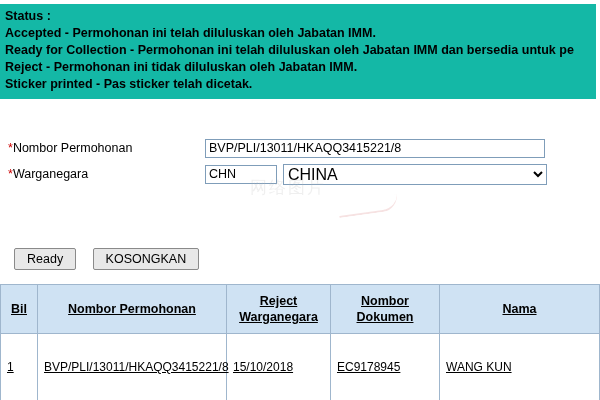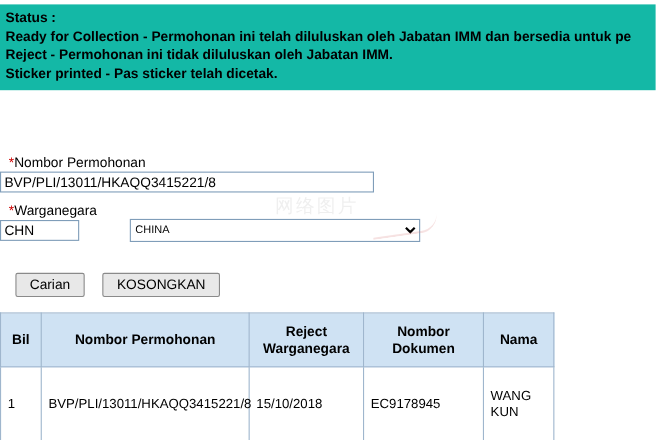--- a/index.html
+++ b/index.html
@@ -43,21 +43,20 @@
   .form-area {
     position: absolute;
     left: 0;
     top: 138px;
     width: 600px;
   }
   .form-row {
     display: flex;
     align-items: flex-start;
     margin-bottom: 6px;
-    flex-direction: column;
   }
   .form-label {
     width: 205px;
     box-sizing: border-box;
     padding-left: 8px;
     font-size: 12.5px;
     color: #000000;
     line-height: 15px;
     padding-top: 3px;
   }
@@ -76,34 +75,33 @@
     height: 19px;
     padding: 1px 3px;
     box-sizing: border-box;
     outline: none;
   }
   .w-wide { width: 340px; }
   .w-small { width: 72px; }
 
   select.select-field {
     font-family: "Liberation Sans", sans-serif;
-    font-size: 10px;
+    font-size: 16px;
     color: #000000;
     border: 1px solid #7f9db9;
     background: #ffffff;
     height: 21px;
     width: 264px;
     box-sizing: border-box;
     margin-left: 6px;
   }
 
   .nationality-row {
     display: flex;
     align-items: center;
-    gap: 40px;
   }
 
   
   .button-bar {
     position: absolute;
     left: 0;
     top: 248px;
     padding-left: 14px;
   }
   .btn {
@@ -116,23 +114,24 @@
     padding: 3px 12px;
     margin-right: 12px;
     cursor: pointer;
   }
 
   
   .results {
     position: absolute;
     left: 0;
     top: 284px;
-    width: 504px;
+    width: 600px;
     border-collapse: collapse;
     table-layout: fixed;
+    text-decoration: underline;
   }
   .results th {
     background: #cfe2f3;
     border: 1px solid #9fb6cd;
     font-size: 12.5px;
     font-weight: bold;
     color: #000000;
     padding: 8px 4px;
     text-align: center;
     line-height: 16px;
@@ -180,20 +179,21 @@
     transform: rotate(-8deg);
   }
 </style>
 </head>
 <body>
 
 <div id="page">
 
   <div class="status-banner">
     <div class="status-line">Status :</div>
+    <div class="status-line">Accepted - Permohonan ini telah diluluskan oleh Jabatan IMM.</div>
     <div class="status-line">Ready for Collection - Permohonan ini telah diluluskan oleh Jabatan IMM dan bersedia untuk pe</div>
     <div class="status-line">Reject - Permohonan ini tidak diluluskan oleh Jabatan IMM.</div>
     <div class="status-line">Sticker printed - Pas sticker telah dicetak.</div>
   </div>
 
   <div class="form-area">
 
     <div class="form-row">
       <div class="form-label">
         <span class="req">*</span><span>Nombor Permohonan</span>
@@ -217,21 +217,21 @@
     </div>
 
   </div>
 
   <div class="watermark">
     <span class="wm-text">网络图片</span>
     <span class="wm-swoosh"></span>
   </div>
 
   <div class="button-bar">
-    <button class="btn">Carian</button>
+    <button class="btn">Ready</button>
     <button class="btn">KOSONGKAN</button>
   </div>
 
   <table class="results">
     <thead>
       <tr>
         <th class="col-bil">Bil</th>
         <th class="col-permohonan">Nombor Permohonan</th>
         <th class="col-tarikh">
           <div>Reject</div>

